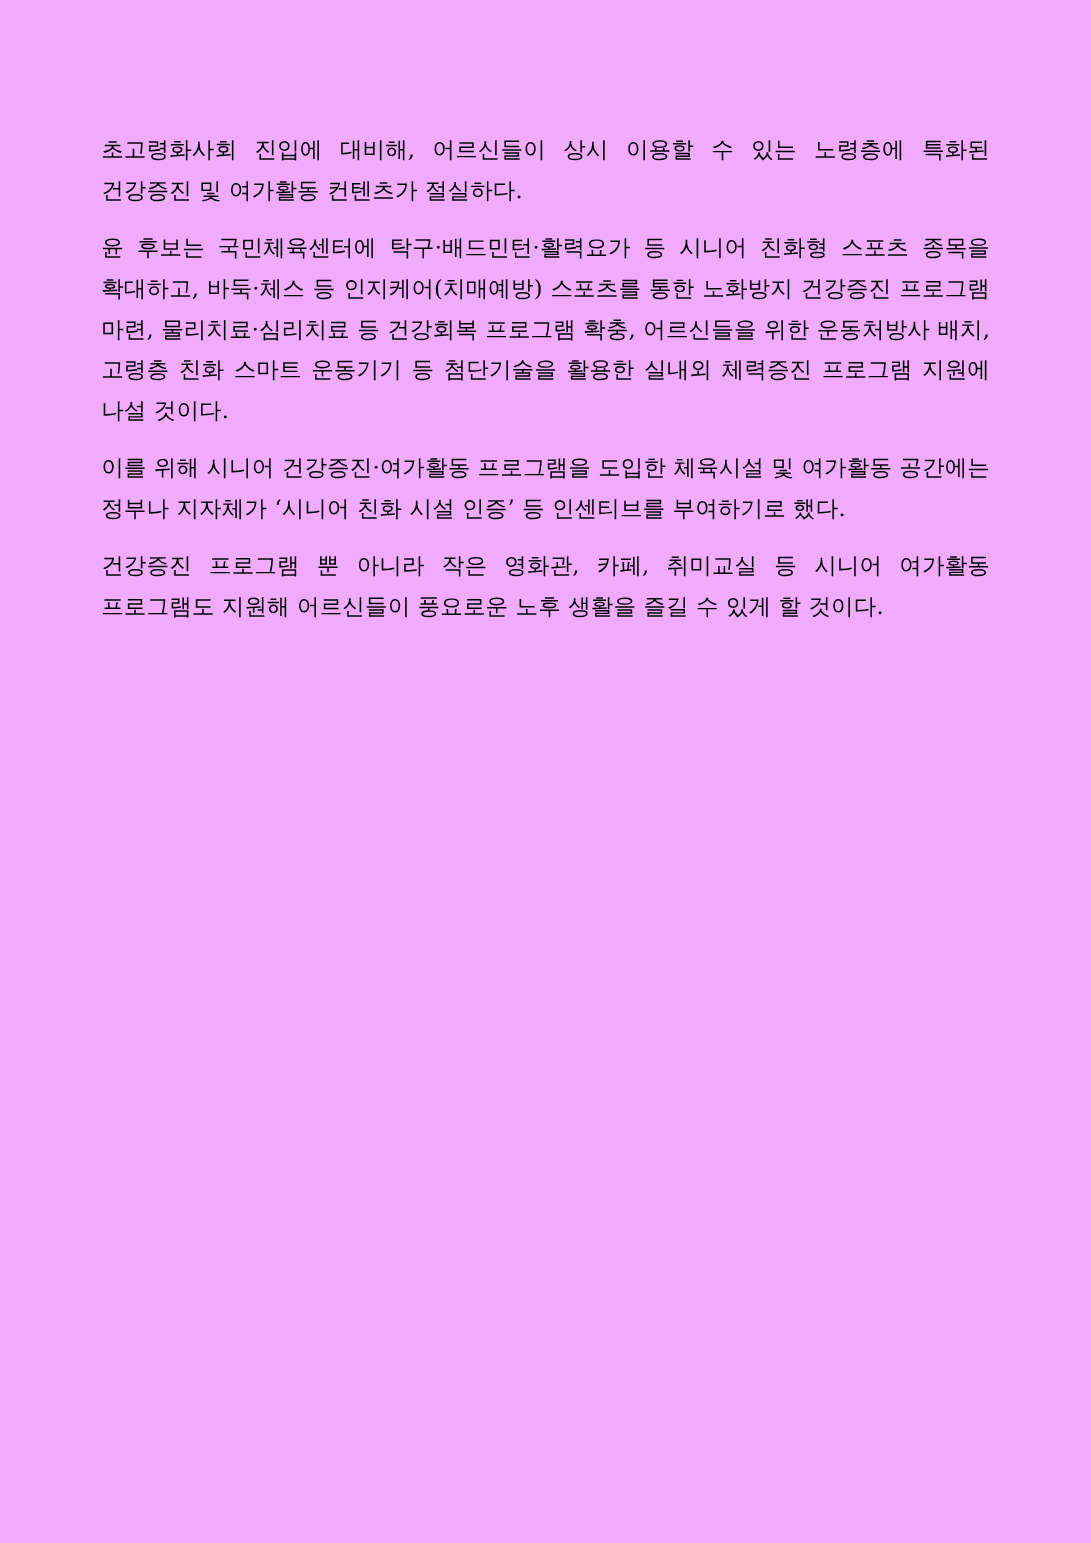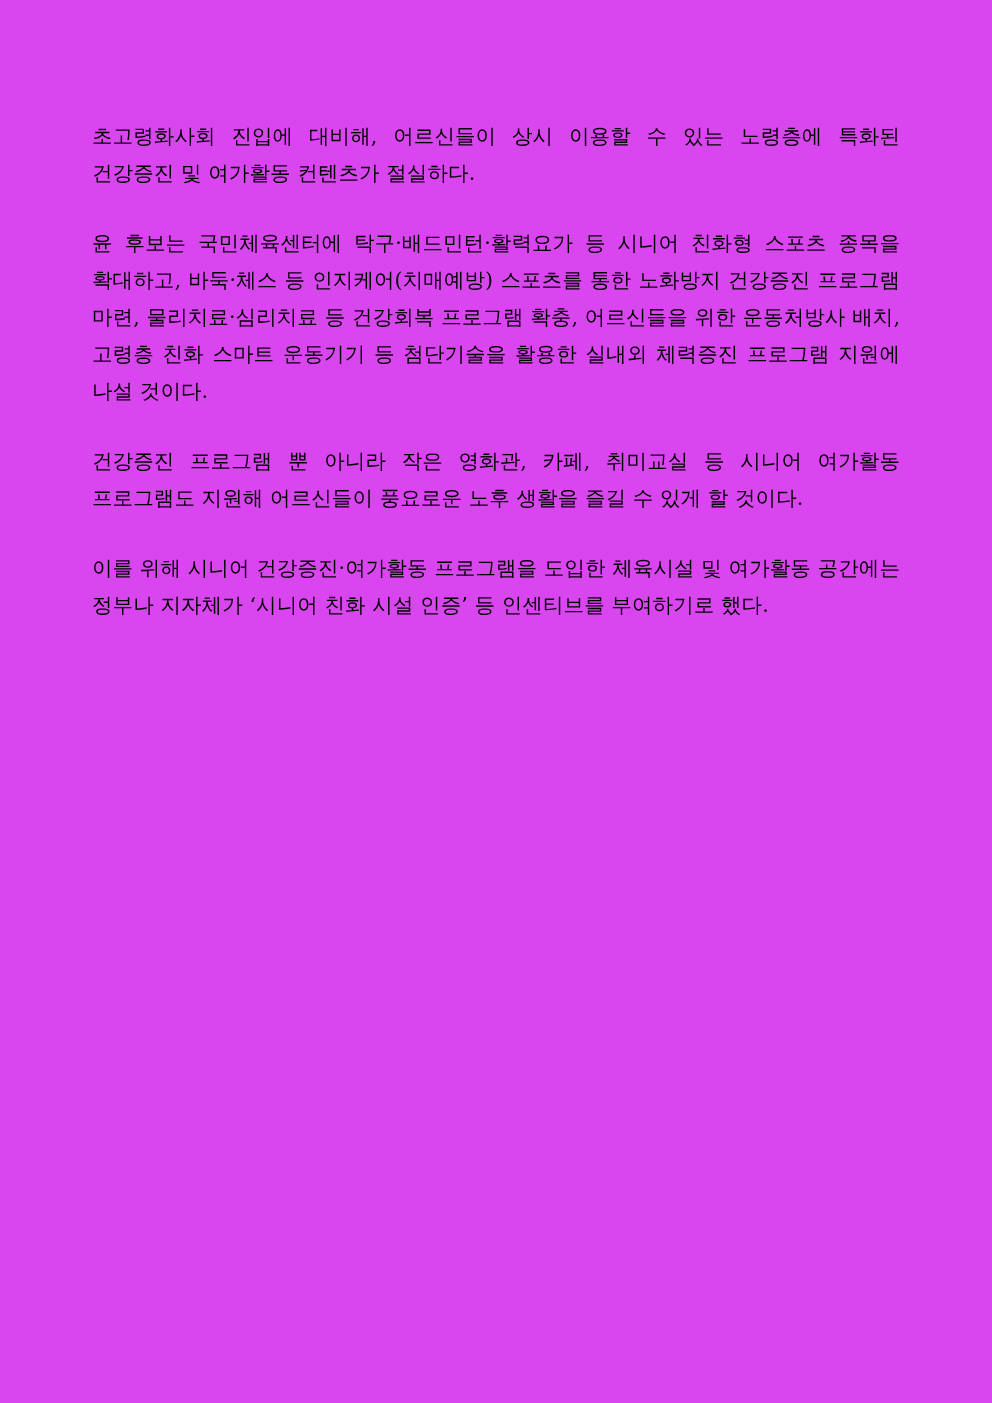--- a/index.html
+++ b/index.html
@@ -10,43 +10,43 @@
   body {
     width: 992px;
     height: 1403px;
     font-family: "DejaVu Serif", "Liberation Serif", serif;
     color: #000000;
   }
   .page {
     position: relative;
     width: 992px;
     height: 1403px;
-    background: #d946ef;
+    background: #f0abfc;
     box-sizing: border-box;
     padding: 118px 92px 0 92px;
   }
   .doc-body {
     width: 808px;
   }
   p.para {
     margin: 0 0 0 0;
     font-size: 20.5px;
     line-height: 37px;
     text-align: justify;
     text-justify: inter-character;
     word-break: keep-all;
     letter-spacing: 0.1px;
   }
   p.para + p.para {
-    margin-top: 33px;
+    margin-top: 15px;
   }
 </style>
 </head>
 <body>
 
 <div class="page">
   <div class="doc-body">
     <p class="para">초고령화사회 진입에 대비해, 어르신들이 상시 이용할 수 있는 노령층에 특화된 건강증진 및 여가활동 컨텐츠가 절실하다.</p>
     <p class="para">윤 후보는 국민체육센터에 탁구·배드민턴·활력요가 등 시니어 친화형 스포츠 종목을 확대하고, 바둑·체스 등 인지케어(치매예방) 스포츠를 통한 노화방지 건강증진 프로그램 마련, 물리치료·심리치료 등 건강회복 프로그램 확충, 어르신들을 위한 운동처방사 배치, 고령층 친화 스마트 운동기기 등 첨단기술을 활용한 실내외 체력증진 프로그램 지원에 나설 것이다.</p>
+    <p class="para">이를 위해 시니어 건강증진·여가활동 프로그램을 도입한 체육시설 및 여가활동 공간에는 정부나 지자체가 ‘시니어 친화 시설 인증’ 등 인센티브를 부여하기로 했다.</p>
     <p class="para">건강증진 프로그램 뿐 아니라 작은 영화관, 카페, 취미교실 등 시니어 여가활동 프로그램도 지원해 어르신들이 풍요로운 노후 생활을 즐길 수 있게 할 것이다.</p>
-    <p class="para">이를 위해 시니어 건강증진·여가활동 프로그램을 도입한 체육시설 및 여가활동 공간에는 정부나 지자체가 ‘시니어 친화 시설 인증’ 등 인센티브를 부여하기로 했다.</p>
   </div>
 </div>
 
 </body></html>

